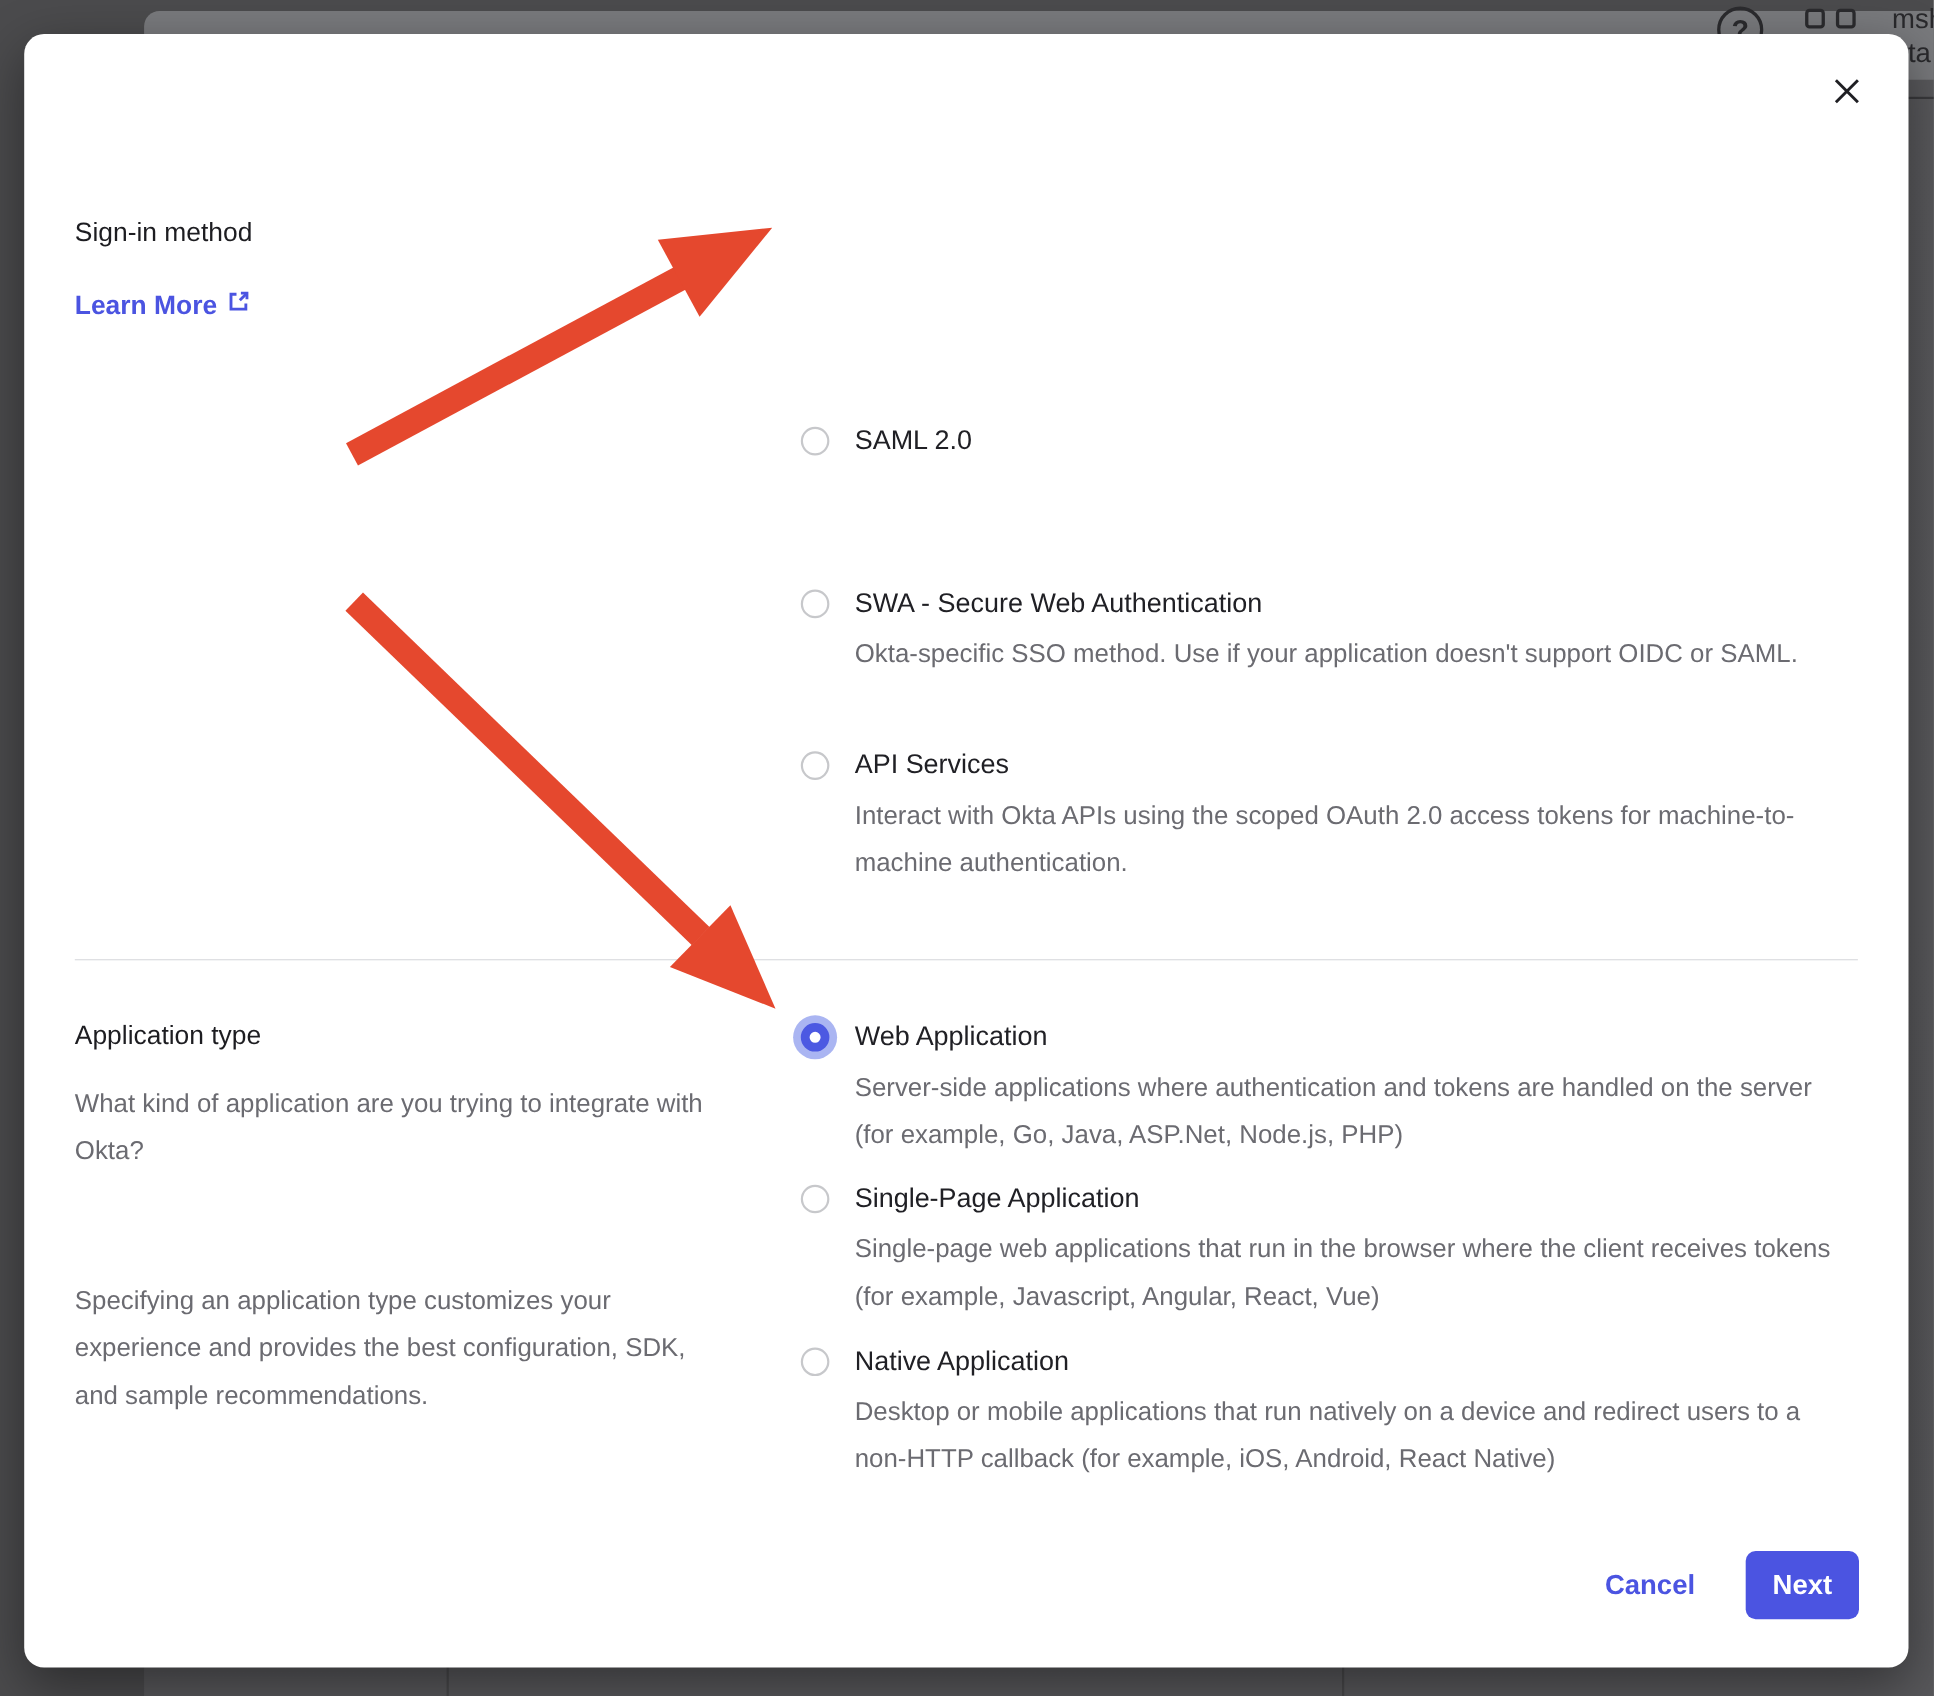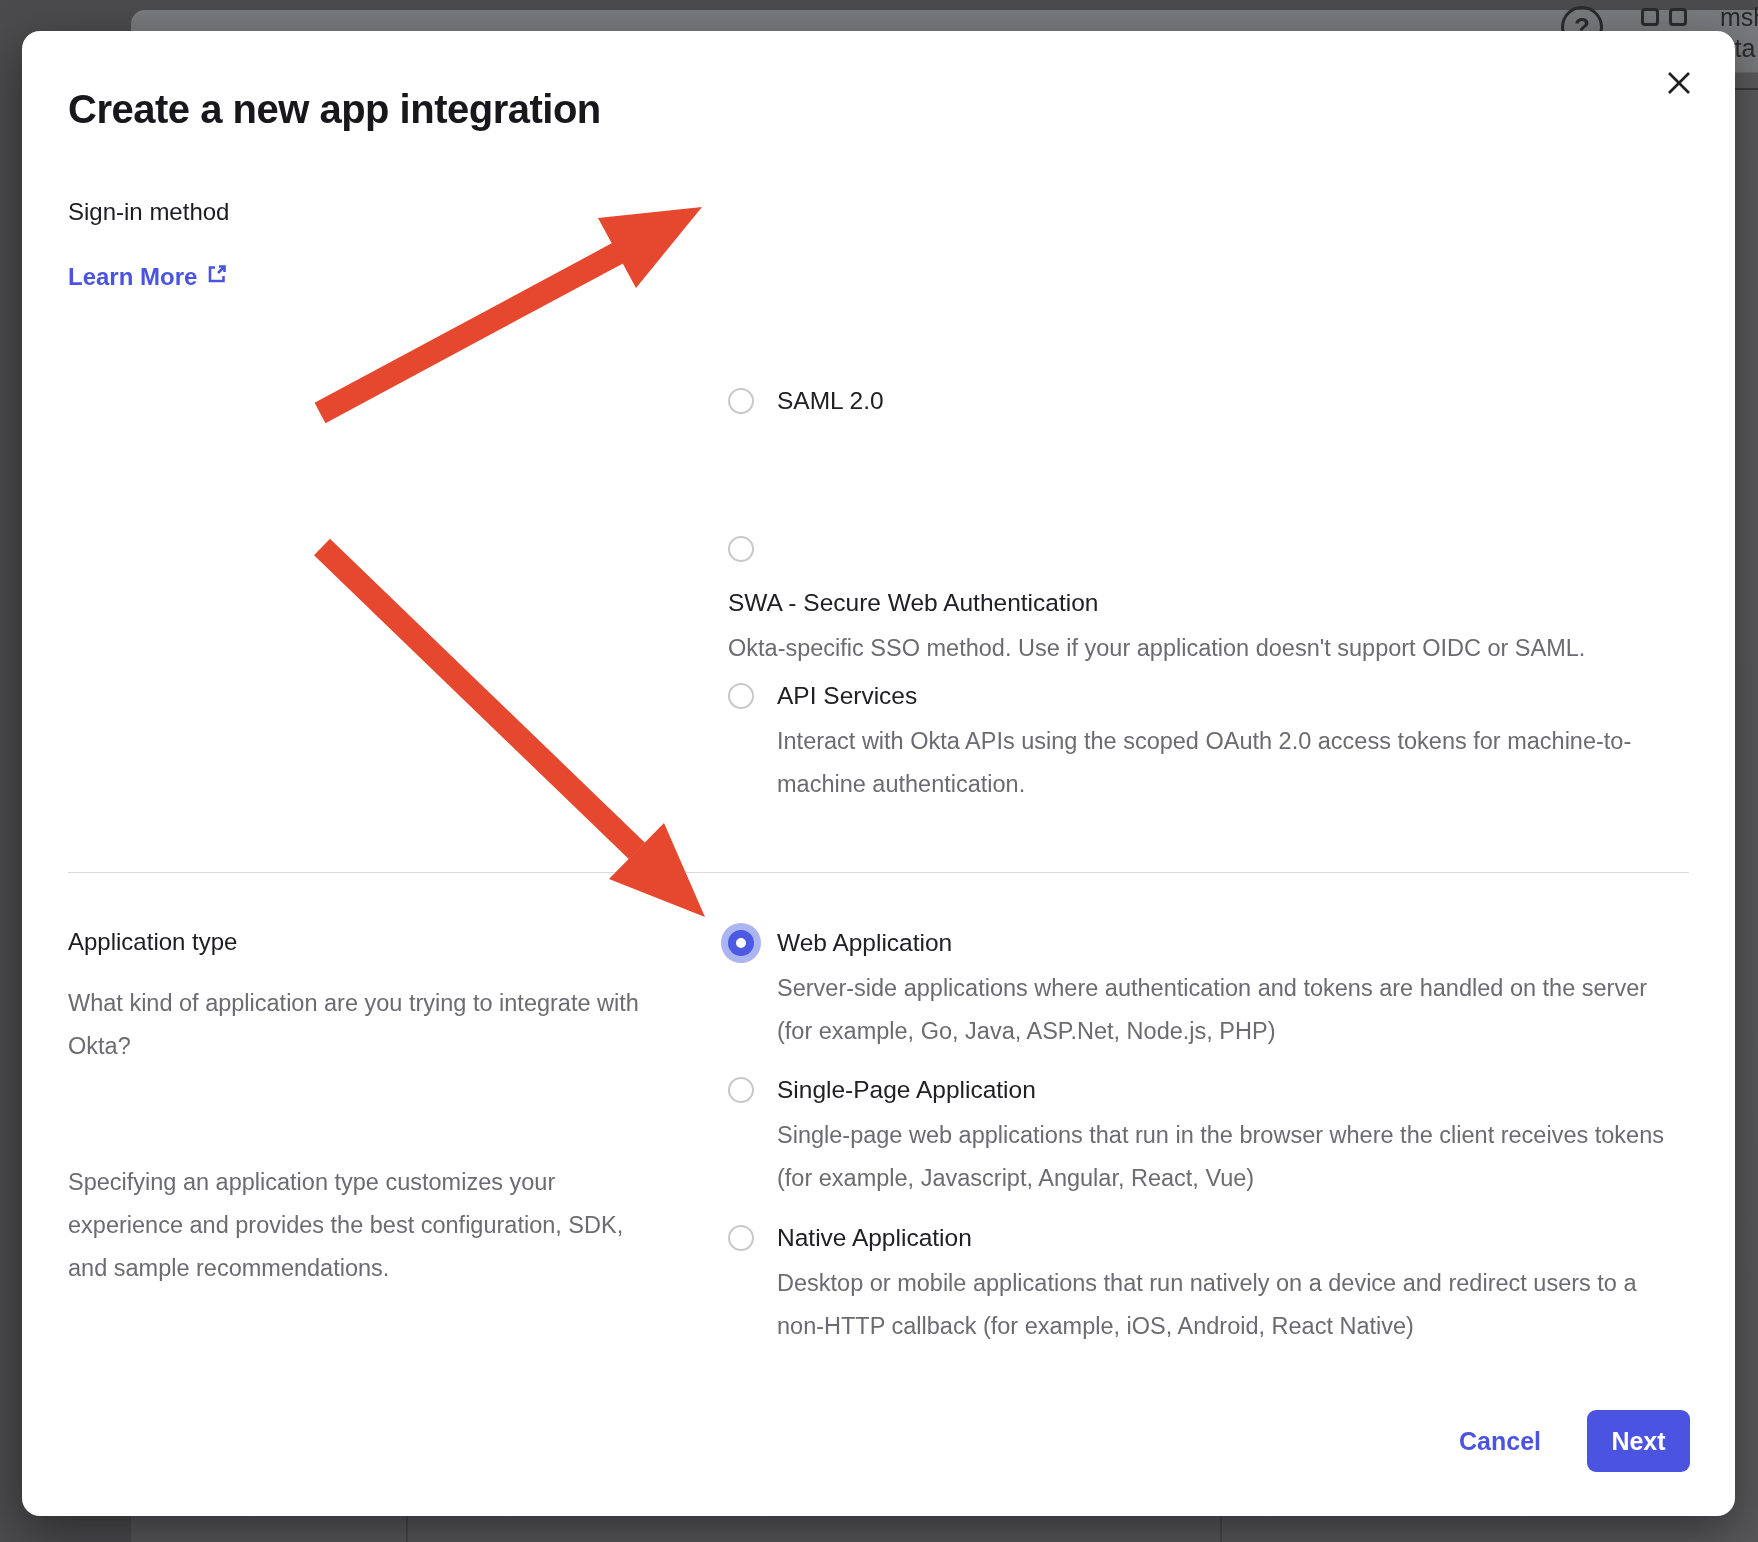--- a/index.html
+++ b/index.html
@@ -69,21 +69,21 @@
     display:flex;align-items:flex-start;gap:23px;cursor:pointer;
   }
   .radio{
     box-sizing:border-box;flex:0 0 26px;width:26px;height:26px;margin-top:5px;
     border-radius:50%;background:#fff;border:2.5px solid #c7c8cb;
   }
   .radio.selected{border:8px solid #4c59e2;}
   .radio.focus-halo{box-shadow:0 0 0 7px #aab5f2;}
   .opt-label{font-size:24.5px;line-height:36px;color:#202025;}
   .opt-desc{margin-top:6px;width:905px;font-size:23.5px;line-height:43px;color:#6b6b71;}
-  .o-oidc{top:162px;} .o-saml{top:352px;} .o-swa{top:500px;flex-direction:column;} .o-api{top:647px;}
+  .o-oidc{top:162px;} .o-saml{top:352px;} .o-swa{top:500px;} .o-api{top:647px;}
   .o-web{top:894px;} .o-spa{top:1041px;} .o-native{top:1189px;}
 
   
   .cancel-btn{
     position:absolute;left:1420px;top:1379px;width:116px;height:62px;
     background:none;border:none;padding:0;
     font-family:"Liberation Sans",sans-serif;
     font-size:25px;font-weight:700;color:#4b54e1;cursor:pointer;
   }
   .next-btn{
@@ -111,21 +111,20 @@
 
 <div class="modal">
 
   <button class="close-btn" aria-label="Close">
     <svg width="32" height="32" viewBox="0 0 32 32">
       <line x1="6" y1="6" x2="26" y2="26" stroke="#1f1f23" stroke-width="2.6"></line>
       <line x1="26" y1="6" x2="6" y2="26" stroke="#1f1f23" stroke-width="2.6"></line>
     </svg>
   </button>
 
-  <div class="modal-title">Create a new app integration</div>
 
   <div class="col-heading h-signin">Sign-in method</div>
 
   <a class="learn-more">
     <span>Learn More</span>
     <span>
       <svg width="22" height="22" viewBox="0 0 22 22" fill="none">
         <path d="M9 4.5 H4 V18 H17.5 V13" stroke="#4b54e1" stroke-width="2.6"></path>
         <path d="M12 10 L18.5 3.5" stroke="#4b54e1" stroke-width="2.6"></path>
         <path d="M13 3.5 H18.5 V9" stroke="#4b54e1" stroke-width="2.6" fill="none"></path>

